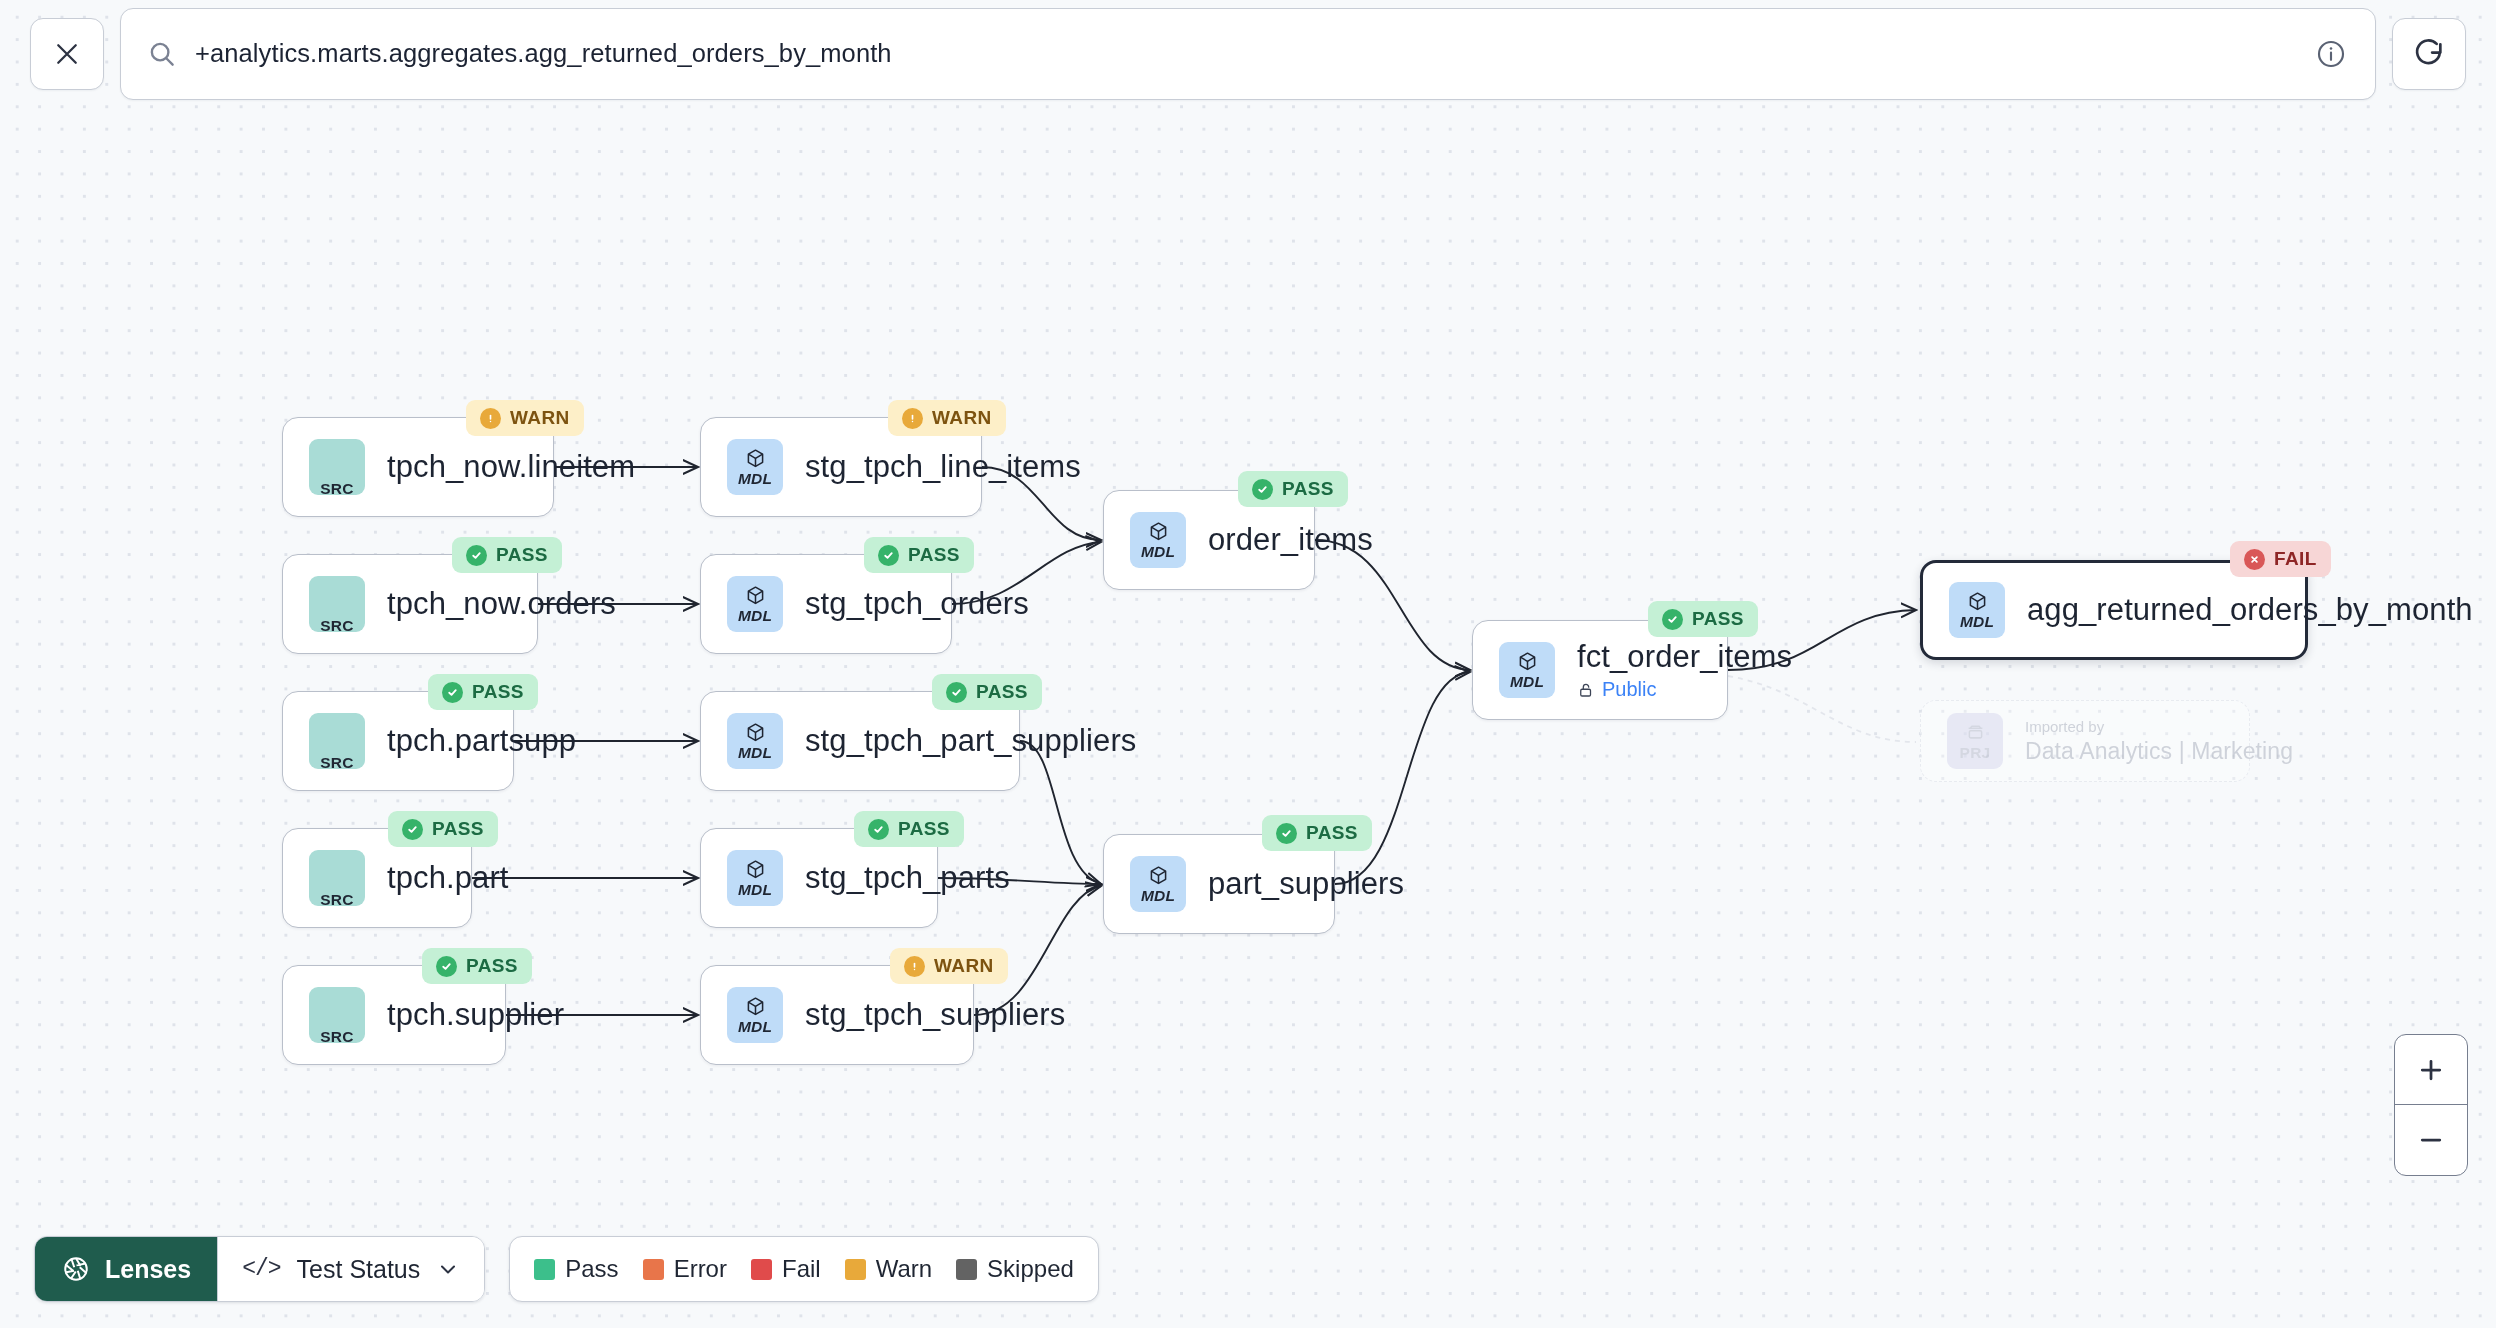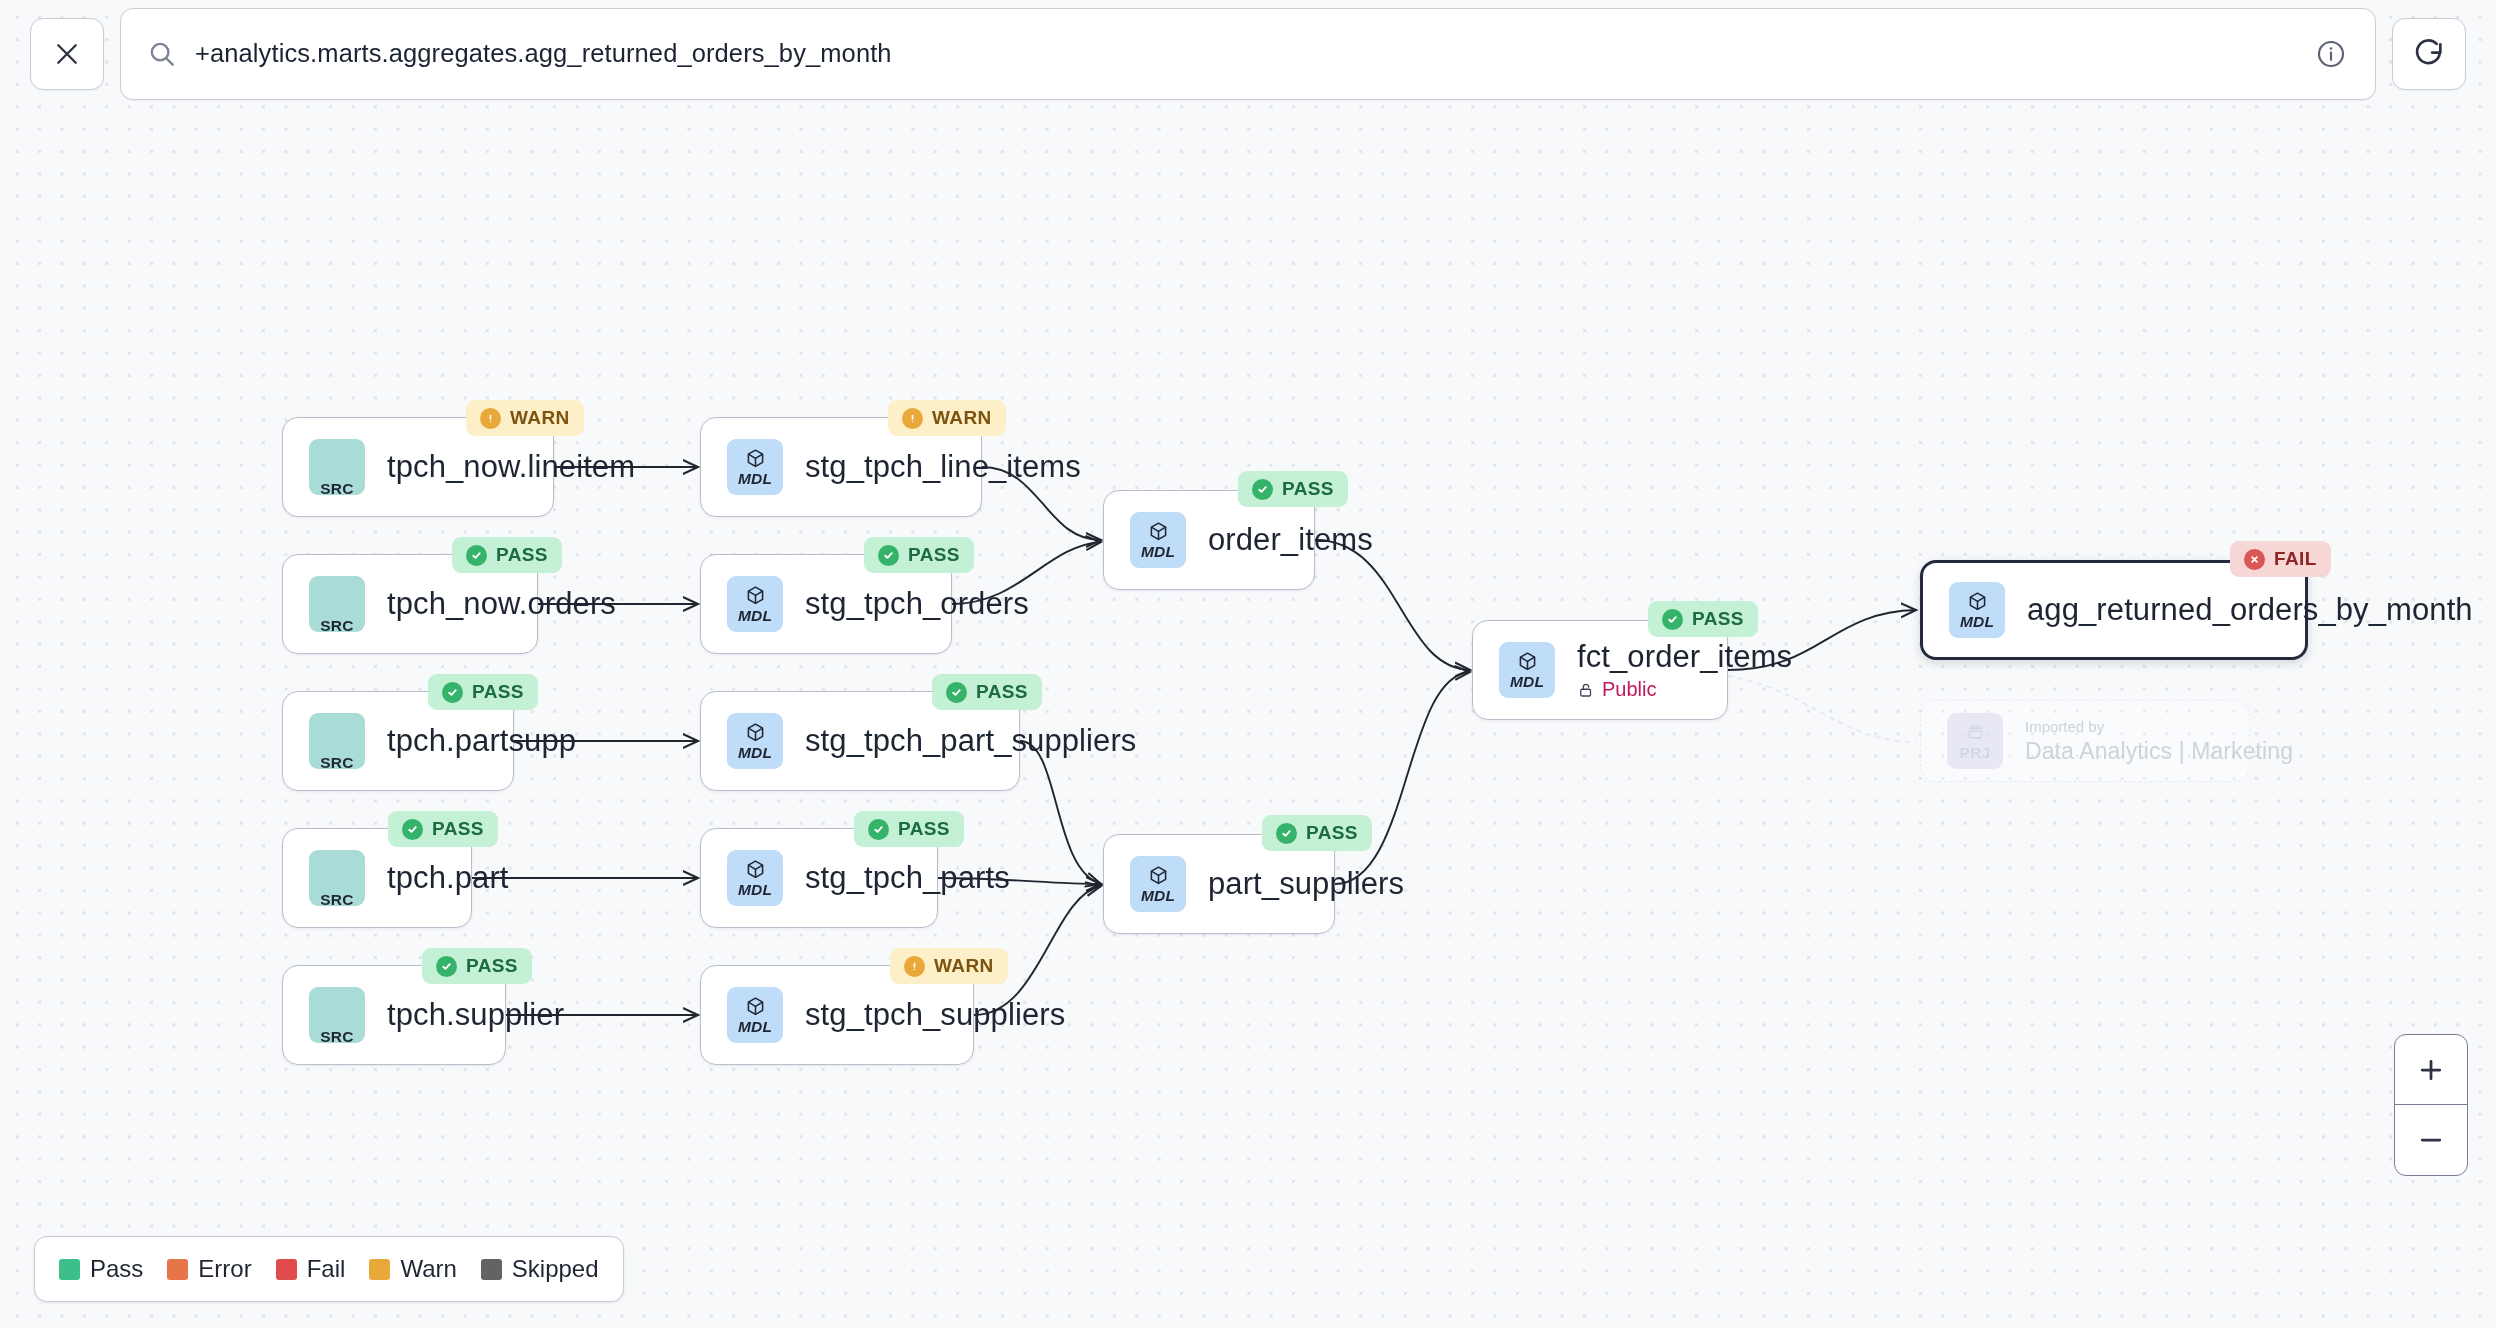--- a/index.html
+++ b/index.html
@@ -147,21 +147,21 @@
 
   .node-body { display: flex; flex-direction: column; gap: 3px; min-width: 0; }
   .node-title {
     font-size: 31px;
     color: #1d2432;
     white-space: nowrap;
     letter-spacing: 0.1px;
   }
   .node-sub {
     font-size: 20px;
-    color: #be185d;
+    color: #3b82f6;
     display: flex;
     align-items: center;
     gap: 7px;
     white-space: nowrap;
   }
   .node-sub svg { width: 18px; height: 18px; }
   .ghost .node-title { color: #b6bbc6; font-size: 23px; }
   .ghost-top { font-size: 15px; color: #b6bbc6; white-space: nowrap; }
 
   
@@ -663,20 +663,36 @@
       </div>
       <div class="node-body">
         <div class="ghost-top">Imported by</div>
         <div class="node-title">Data Analytics | Marketing</div>
       </div>
     </div>
 
   </div>
 
   <div class="bottombar">
+    <div class="lens-group">
+      <div class="lens-btn">
+        <svg viewBox="0 0 24 24" fill="none" stroke="#ffffff" stroke-width="1.6">
+          <circle cx="12" cy="12" r="8.6"></circle>
+          <path d="M12 3.4 L15.6 9.6 M19.5 7.6 L12.4 9.1 M20.4 15.4 L15 10.6 M15.6 20.4 L13.4 13.4 M7.8 20 L11.8 14 M3.2 14.8 L10.4 13.4 M3.4 8.2 L9.4 13.2 M8.2 3.6 L10.6 10.6"></path>
+        </svg>
+        <span>Lenses</span>
+      </div>
+      <div class="test-status-btn">
+        <span class="code-ico">&lt;/&gt;</span>
+        <span>Test Status</span>
+        <svg class="chev" viewBox="0 0 24 24" fill="none" stroke="#2c3242" stroke-width="2" stroke-linecap="round" stroke-linejoin="round">
+            <path d="M6 9.5 L12 15.5 L18 9.5"></path>
+          </svg>
+      </div>
+    </div>
 
     <div class="legend">
       <div class="legend-item">
         <span class="sw" style="background:#3cbf8b"></span>
         <span>Pass</span>
       </div>
       <div class="legend-item">
         <span class="sw" style="background:#e8754a"></span>
         <span>Error</span>
       </div>

